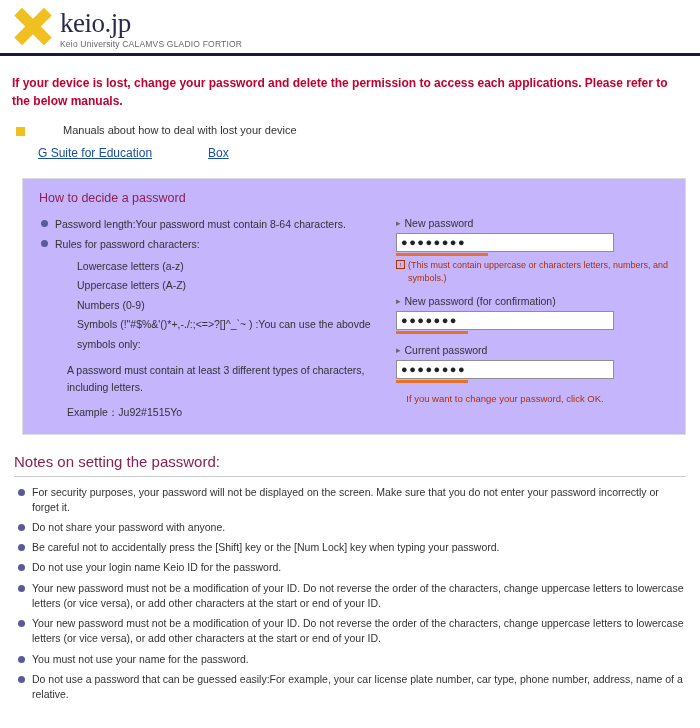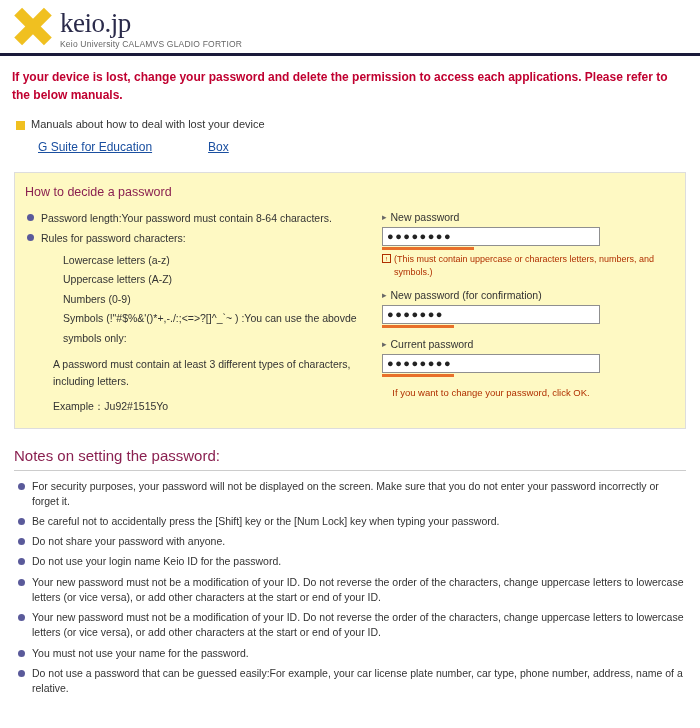--- a/index.html
+++ b/index.html
@@ -53,27 +53,29 @@
     letter-spacing: 0.2px;
   }
 
   
   .alert {
     color: #c00030;
     font-size: 12px;
     font-weight: bold;
     line-height: 1.5;
     padding: 12px 18px 6px 12px;
+    margin-top: 6px;
   }
 
   
   .manual-row {
     display: flex;
     align-items: flex-end;
     padding: 8px 0 0 16px;
+    gap: 32px;
   }
   .sq-icon {
     width: 9px; height: 9px;
     background: #f0c020;
     display: inline-block;
     margin-right: 6px;
   }
   .manual-label { font-size: 11px; color: #333; }
   .links-row {
     padding: 10px 0 0 38px;
@@ -82,24 +84,24 @@
   }
   .link {
     color: #1a4fa0;
     font-size: 12px;
     text-decoration: underline;
     cursor: pointer;
   }
 
   
   .panel {
-    margin: 18px 14px 0 14px;
-    background: #fef9c3;
+    margin: 18px 14px 0 22px;
+    background: #c4b5fd;
     border: 1px solid #dddddd;
-    padding: 12px 14px 14px 8px;
+    padding: 12px 14px 14px 14px;
     position: relative;
   }
   .panel-title {
     color: #8a2050;
     font-size: 12.5px;
     margin-bottom: 12px;
     padding-left: 2px;
   }
   .panel-body { display: flex; }
   .panel-left { width: 355px; padding-left: 4px; }
@@ -353,28 +355,28 @@
 
 <div class="notes-title">Notes on setting the password:</div>
 <hr class="notes-rule">
 <div class="notes-list">
   <div class="note-item">
     <span class="note-dot"></span>
     <span class="note-text">For security purposes, your password will not be displayed on the screen. Make sure that you do not enter your password incorrectly or forget it.</span>
   </div>
   <div class="note-item">
     <span class="note-dot"></span>
+    <span class="note-text">Do not share your password with anyone.</span>
+  </div>
+  <div class="note-item">
+    <span class="note-dot"></span>
     <span class="note-text">Be careful not to accidentally press the [Shift] key or the [Num Lock] key when typing your password.</span>
   </div>
   <div class="note-item">
     <span class="note-dot"></span>
-    <span class="note-text">Do not share your password with anyone.</span>
-  </div>
-  <div class="note-item">
-    <span class="note-dot"></span>
     <span class="note-text">Do not use your login name Keio ID for the password.</span>
   </div>
   <div class="note-item">
     <span class="note-dot"></span>
     <span class="note-text">Your new password must not be a modification of your ID. Do not reverse the order of the characters, change uppercase letters to lowercase letters (or vice versa), or add other characters at the start or end of your ID.</span>
   </div>
   <div class="note-item">
     <span class="note-dot"></span>
     <span class="note-text">Your new password must not be a modification of your ID. Do not reverse the order of the characters, change uppercase letters to lowercase letters (or vice versa), or add other characters at the start or end of your ID.</span>
   </div>

